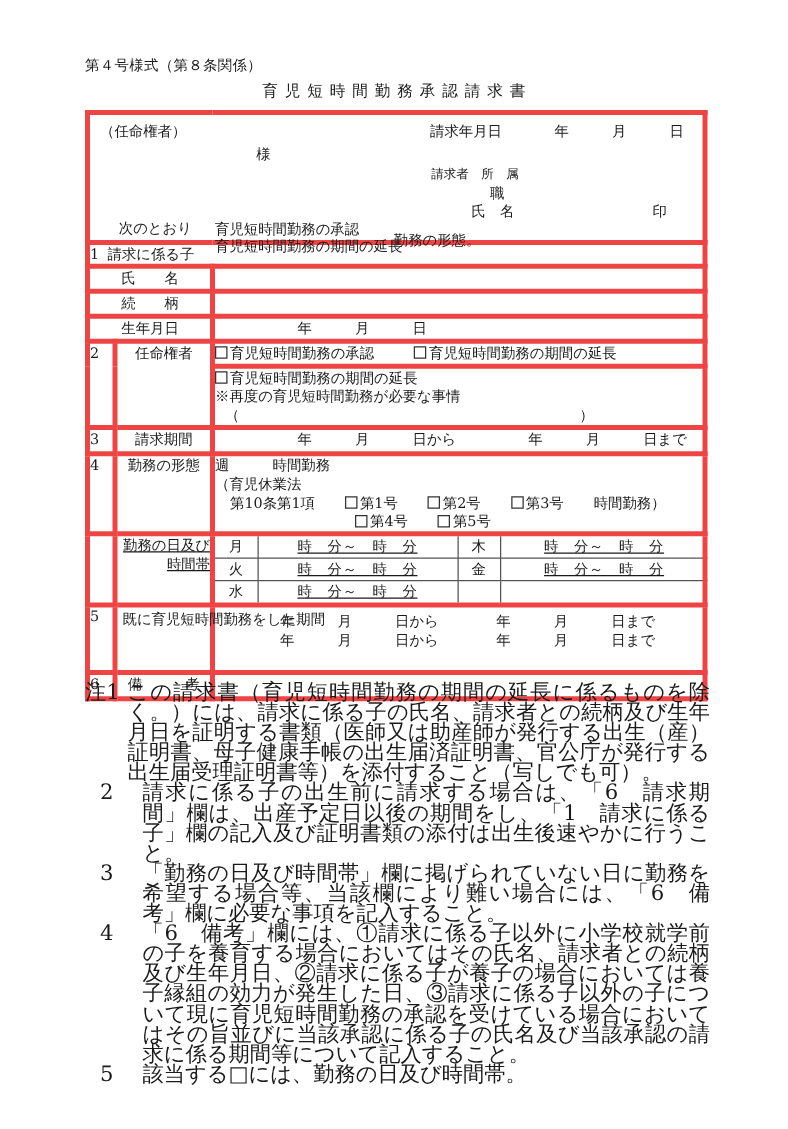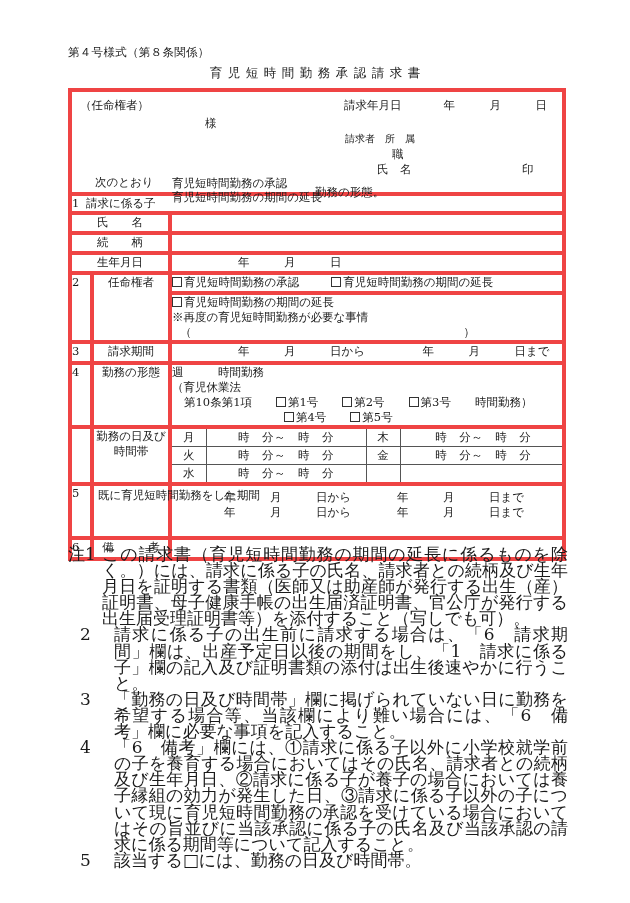--- a/index.html
+++ b/index.html
@@ -180,31 +180,33 @@
     padding: 1px 0;
     height: 15px;
   }
   .daytime td.dayname {
     text-align: center;
     width: 34px;
   }
   .daytime td.timeslot {
     text-align: center;
     letter-spacing: 0.5px;
+    text-decoration: underline;
   }
   .daytime tr td:first-child { border-left: none; }
   .daytime tr td:last-child { border-right: none; }
   .daytime tr:first-child td { border-top: none; }
   .daytime tr:last-child td { border-bottom: none; }
 
   .dt-label {
     vertical-align: middle;
     padding: 2px 4px;
     line-height: 15px;
-    text-align: center;
+    text-align: right;
+    text-decoration: underline;
   }
 
   
   .notes {
     position: absolute;
     left: 68px;
     top: 546px;
     width: 500px;
     font-size: 17px;
     line-height: 16.1px;

